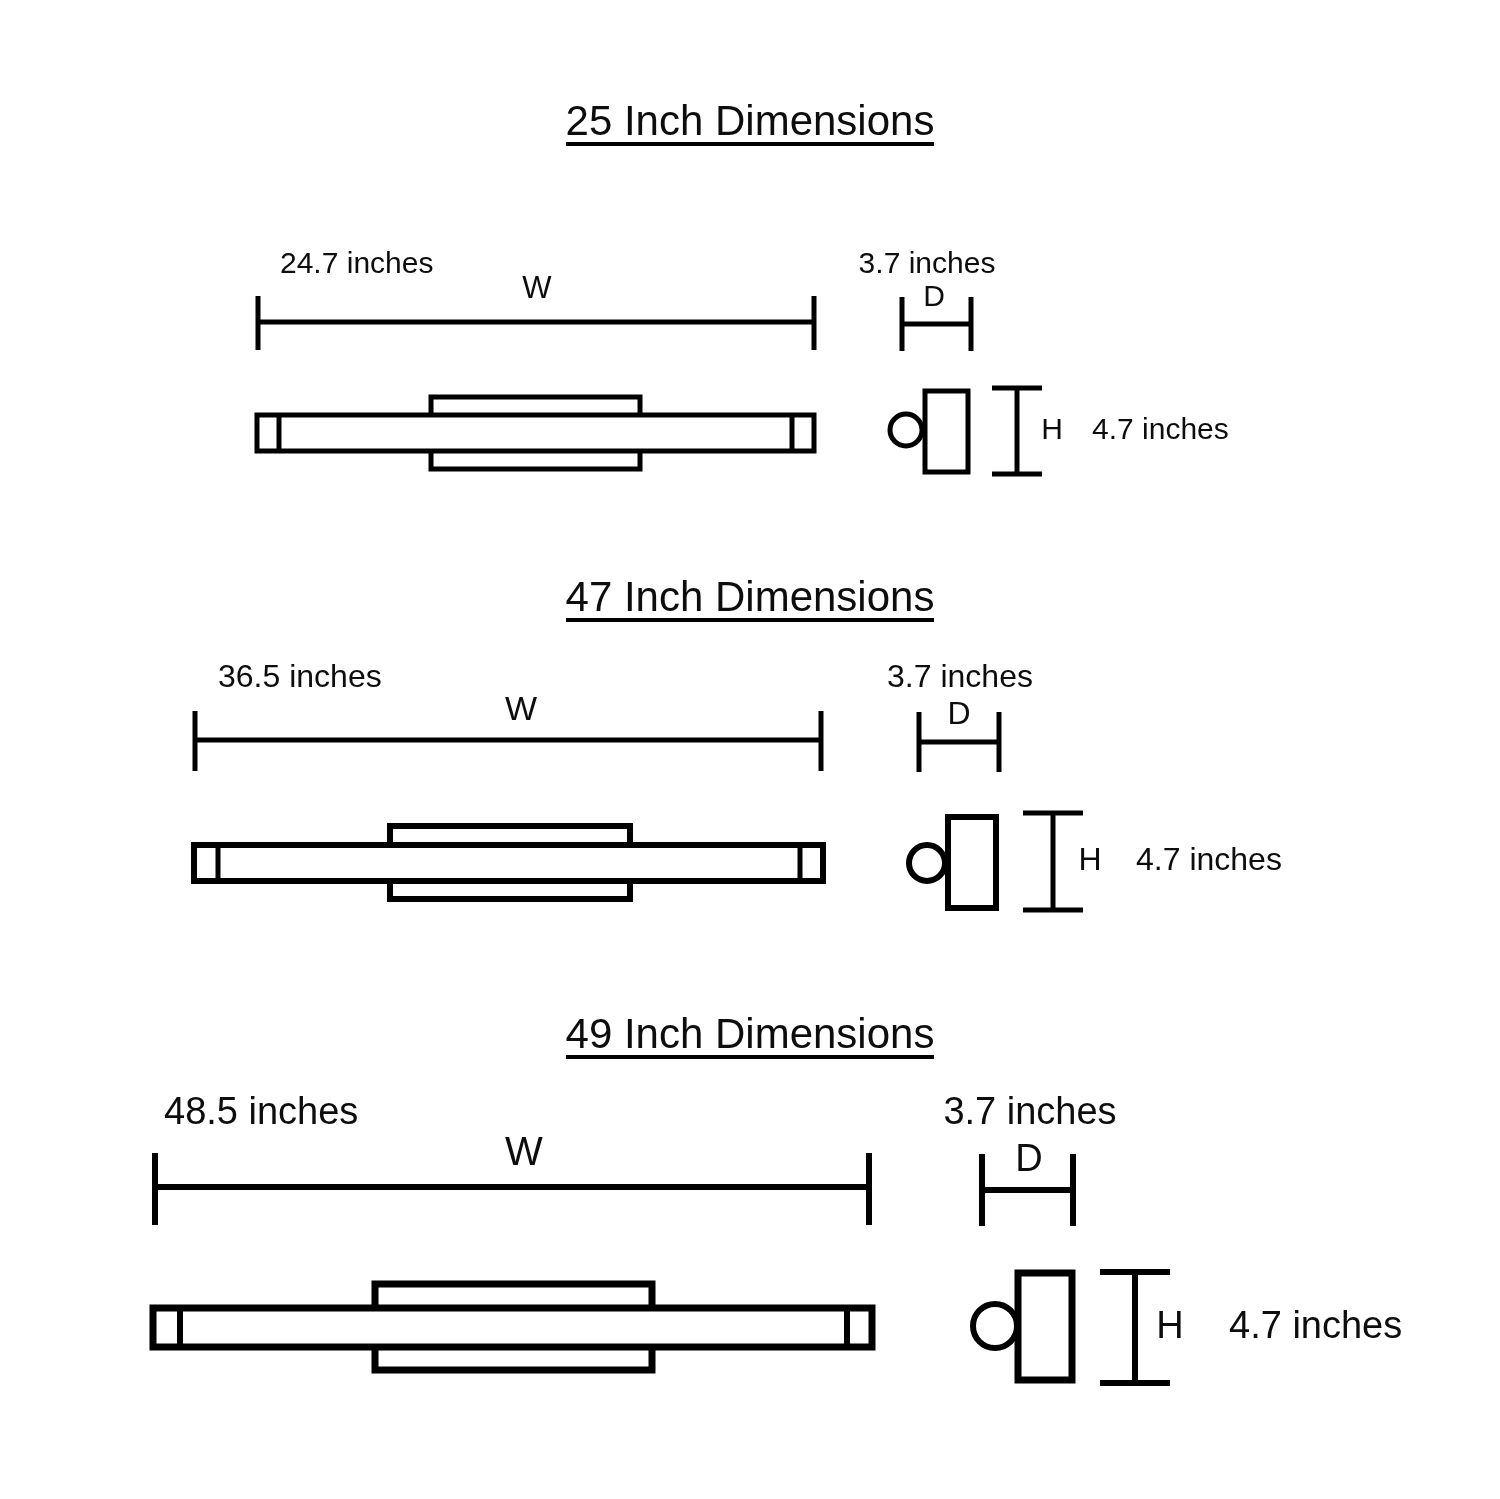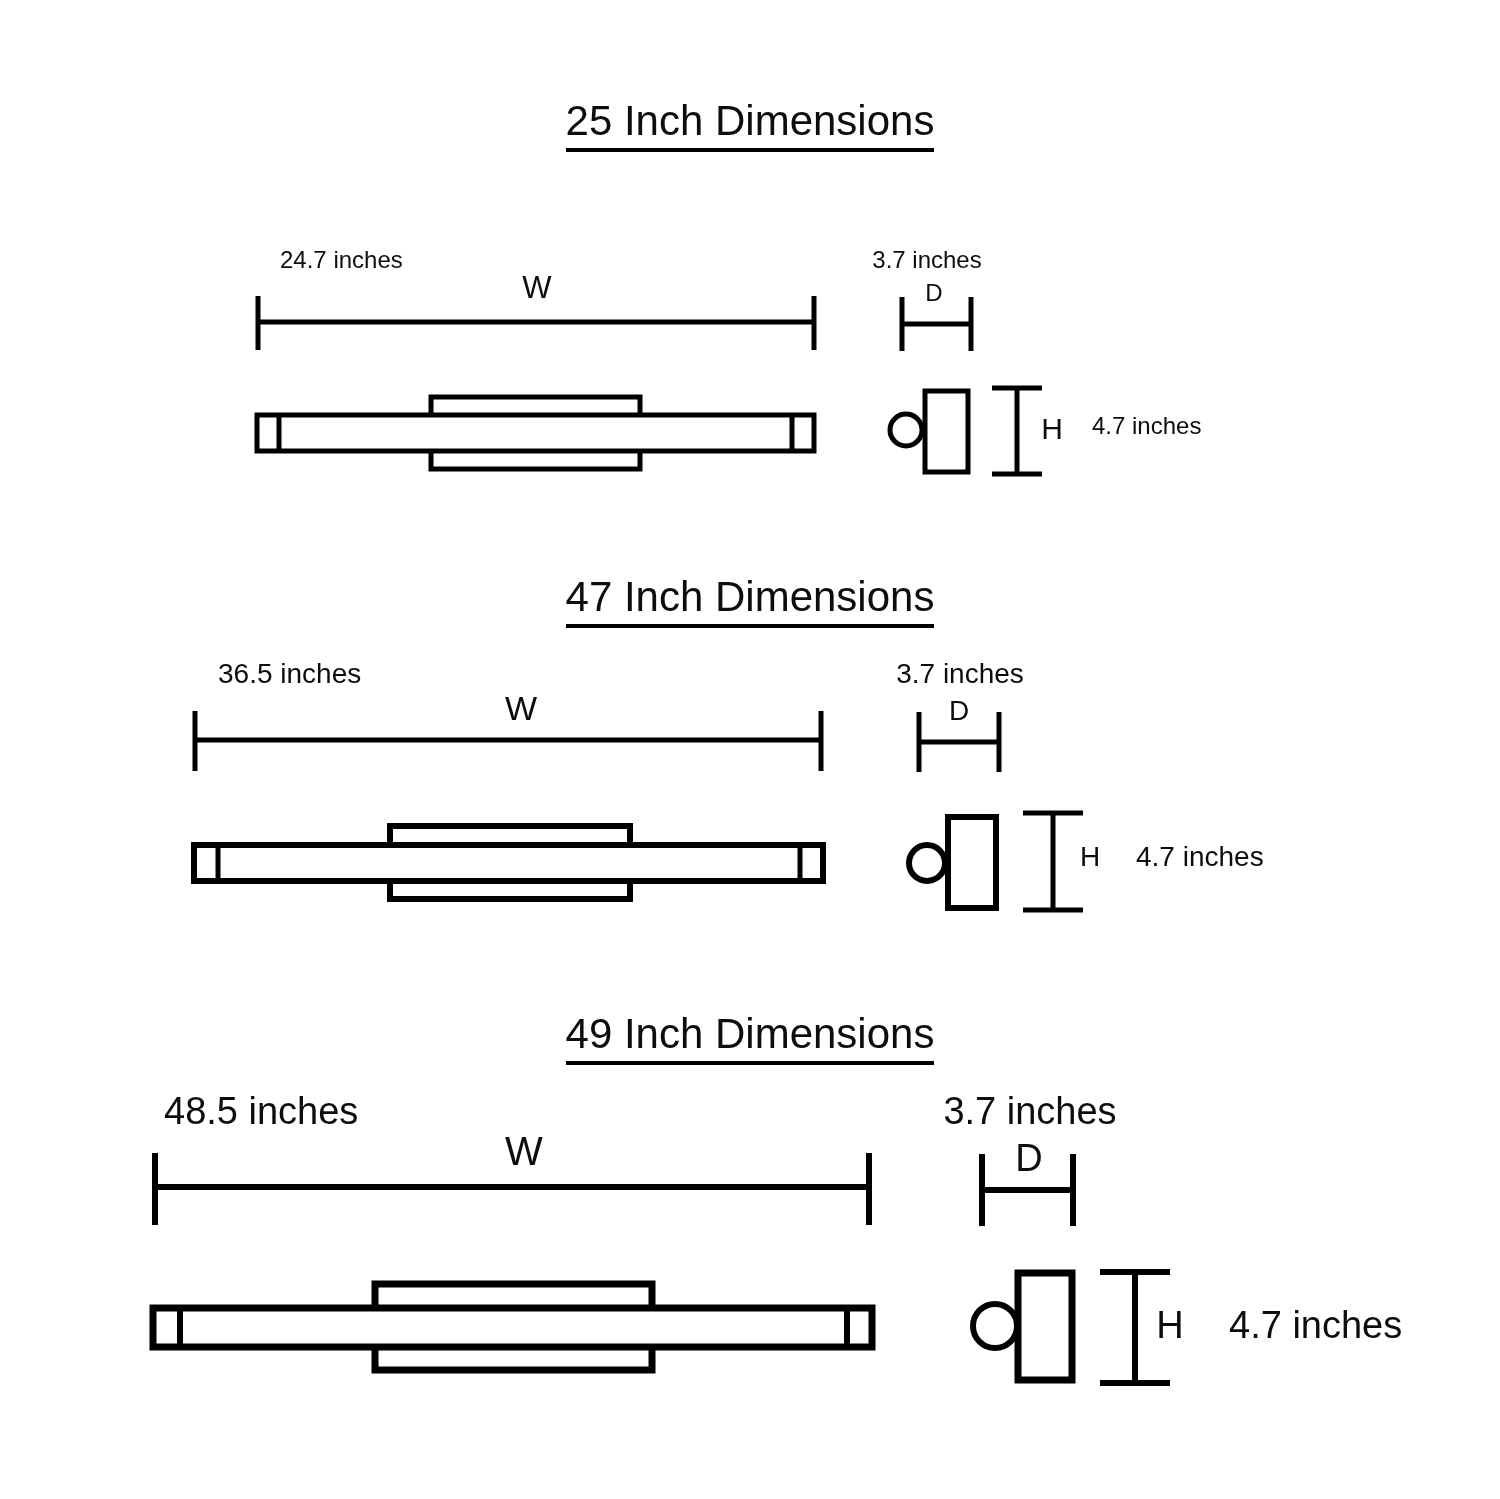--- a/index.html
+++ b/index.html
@@ -29,26 +29,25 @@
     position: absolute;
     left: 0;
     width: 1500px;
     text-align: center;
     line-height: 1;
   }
   .title-row span {
     display: inline-block;
     font-size: 42px;
     border-bottom: 4px solid #000000;
-    padding-bottom: 6px;
   }
-  .f29 { font-size: 24px; text-align: right; }
+  .f29 { font-size: 30px; text-align: right; }
   .f30 { font-size: 30px; }
   .f31 { font-size: 31px; }
-  .f32 { font-size: 28px; }
+  .f32 { font-size: 32px; }
   .f34 { font-size: 34px; }
   .f38 { font-size: 38px; }
   .f40 { font-size: 40px; }
 </style>
 </head>
 <body>
 
 <div class="canvas">
 
   <svg class="linework" width="1500" height="1499" viewBox="0 0 1500 1499">

